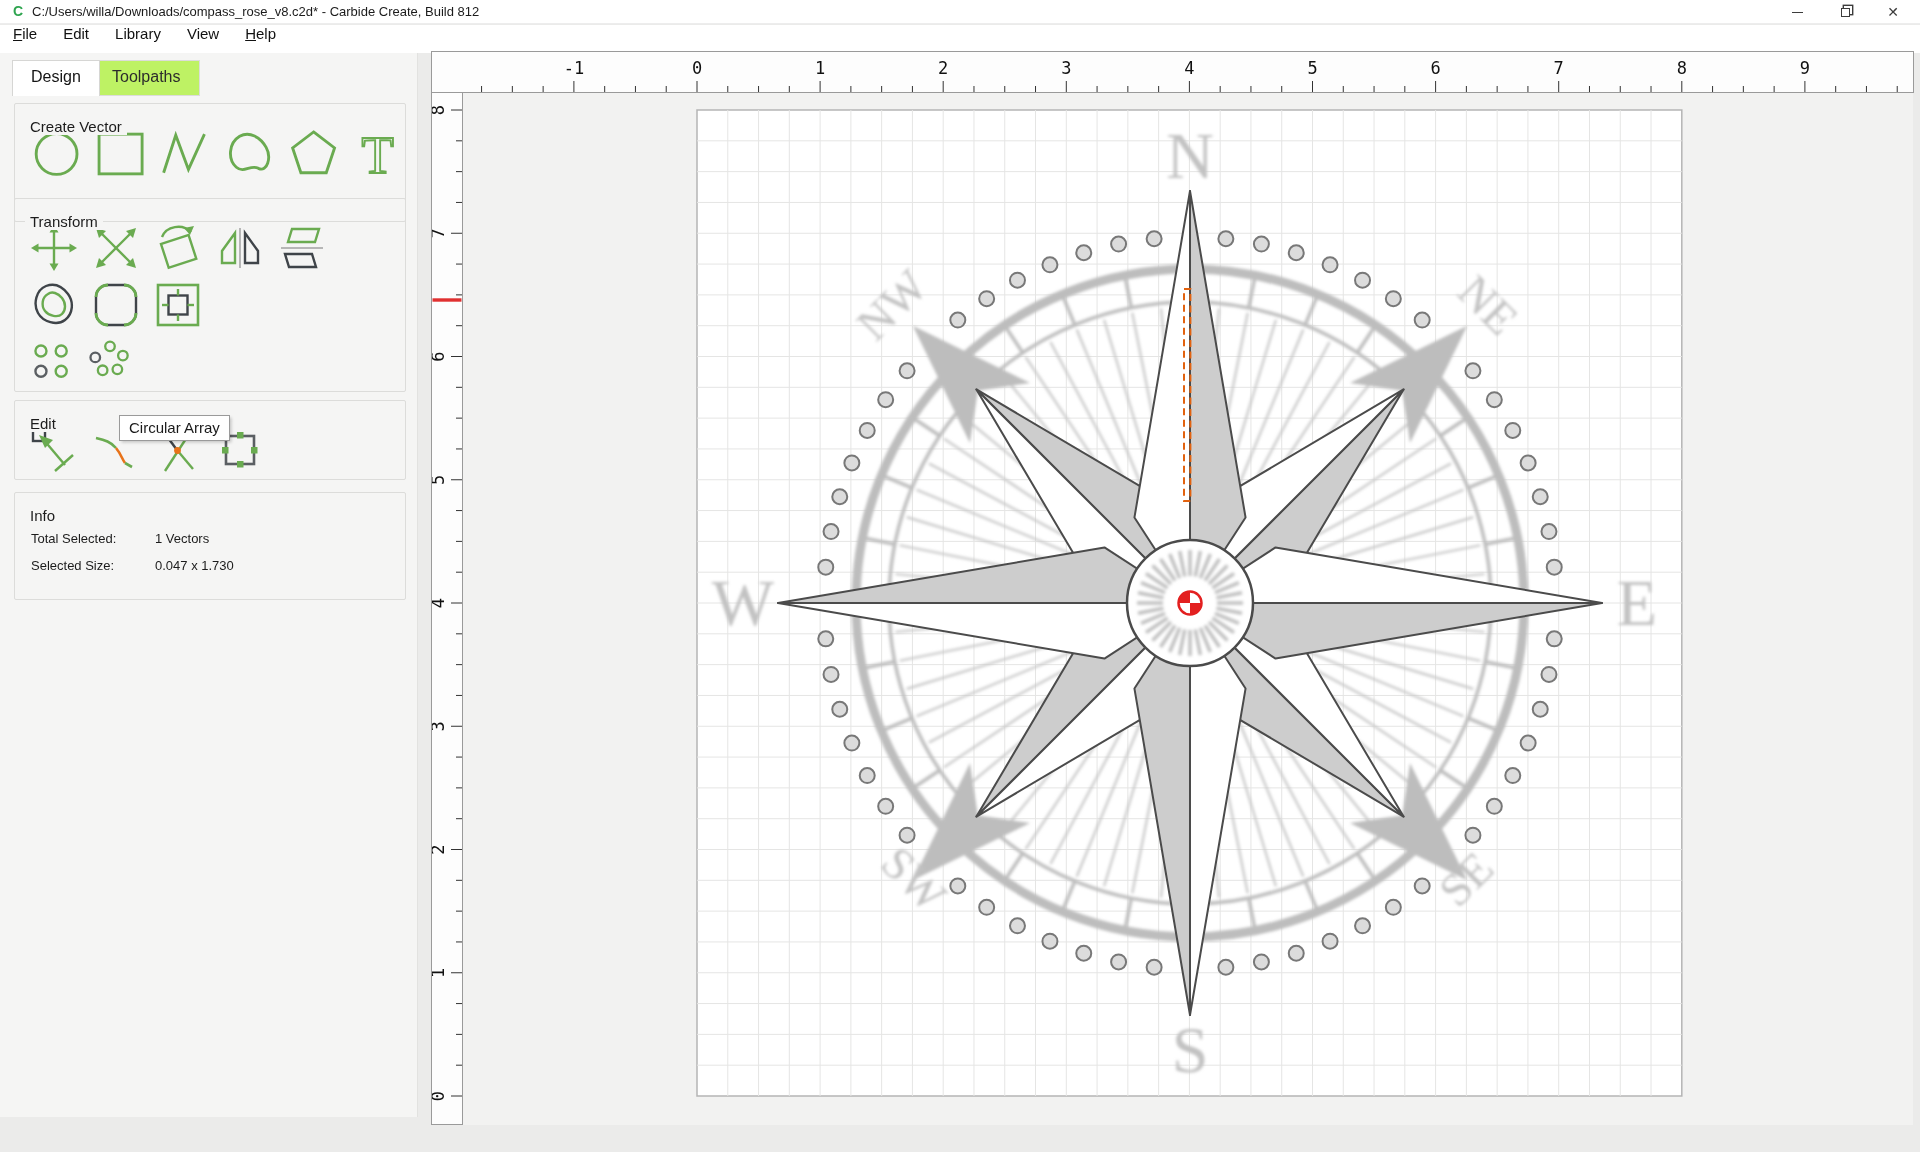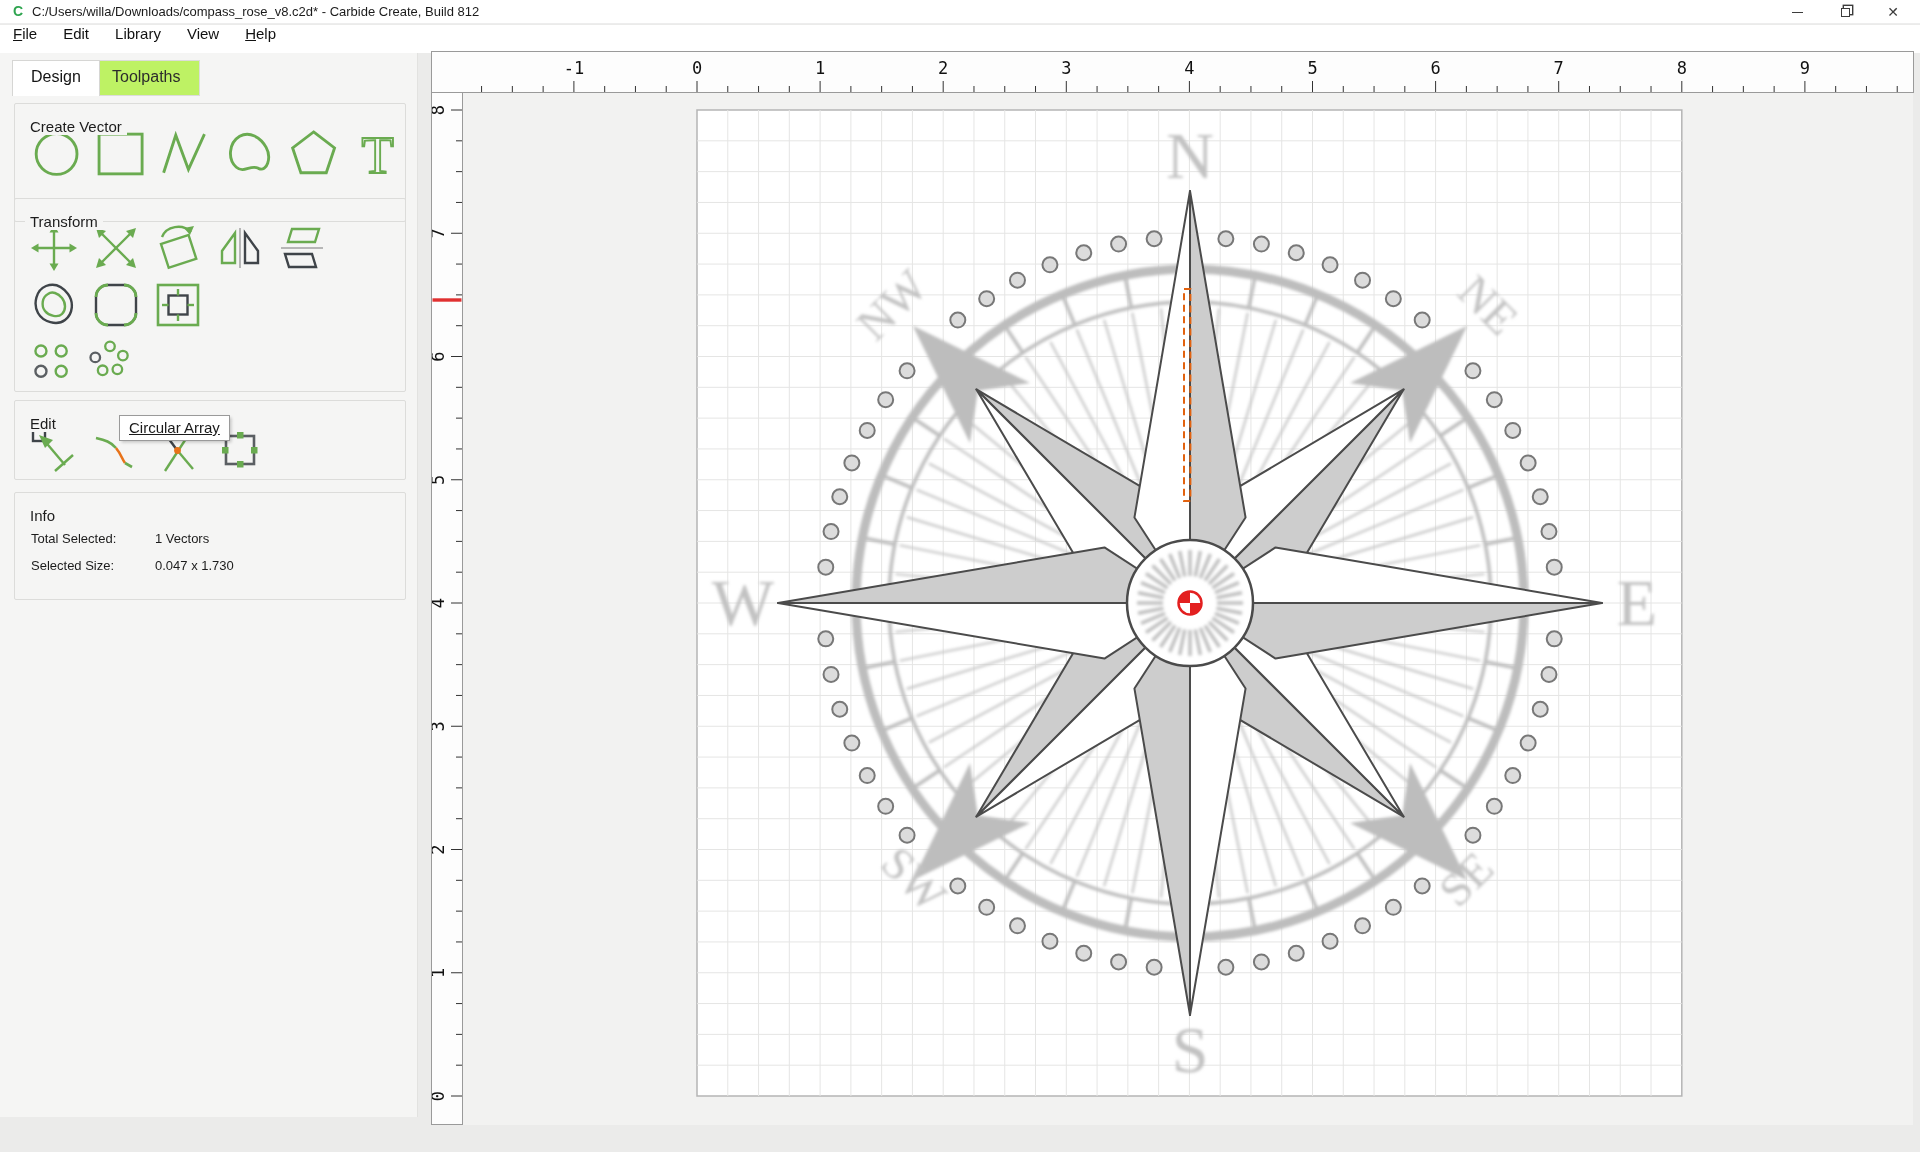--- a/index.html
+++ b/index.html
@@ -46,21 +46,21 @@
   #gb-transform .iconrow.r3 { padding-top:9px; }
   #gb-edit { top:347px; height:80px; }
   #gb-edit .iconrow { padding-top:24px; }
   #gb-info { top:439px; height:108px; }
   .inforow { display:flex; font-size:13px; color:#1c1c1c; padding-left:16px; line-height:27px; }
   .inforow .lbl { width:124px; }
   #gb-info .rows { padding-top:32px; }
 
   .tooltip { position:absolute; left:119px; top:415px; background:#ffffff;
              border:1px solid #9a9a9a; padding:3px 9px 4px 9px; font-size:15px; color:#1a1a1a;
-             box-shadow:1.5px 1.5px 3px rgba(0,0,0,.2); z-index:40; white-space:nowrap;text-decoration:underline; }
+             box-shadow:1.5px 1.5px 3px rgba(0,0,0,.2); z-index:40; white-space:nowrap; }
 
   
   .viewport { position:absolute; left:463px; top:93px; width:1450px; height:1032px; background:#f2f2f1; }
   .ruler-h { position:absolute; left:431px; top:51px; width:1483px; height:42px;
              background:#fdfdfd; border:1px solid #9a9a9a; }
   .ruler-v { position:absolute; left:431px; top:93px; width:32px; height:1032px;
              background:#fdfdfd; border:1px solid #9a9a9a; border-top:none; }
   svg text.rnum { font-family:"DejaVu Sans Mono", monospace; font-size:17px; fill:#111; }
 </style>
 </head>

